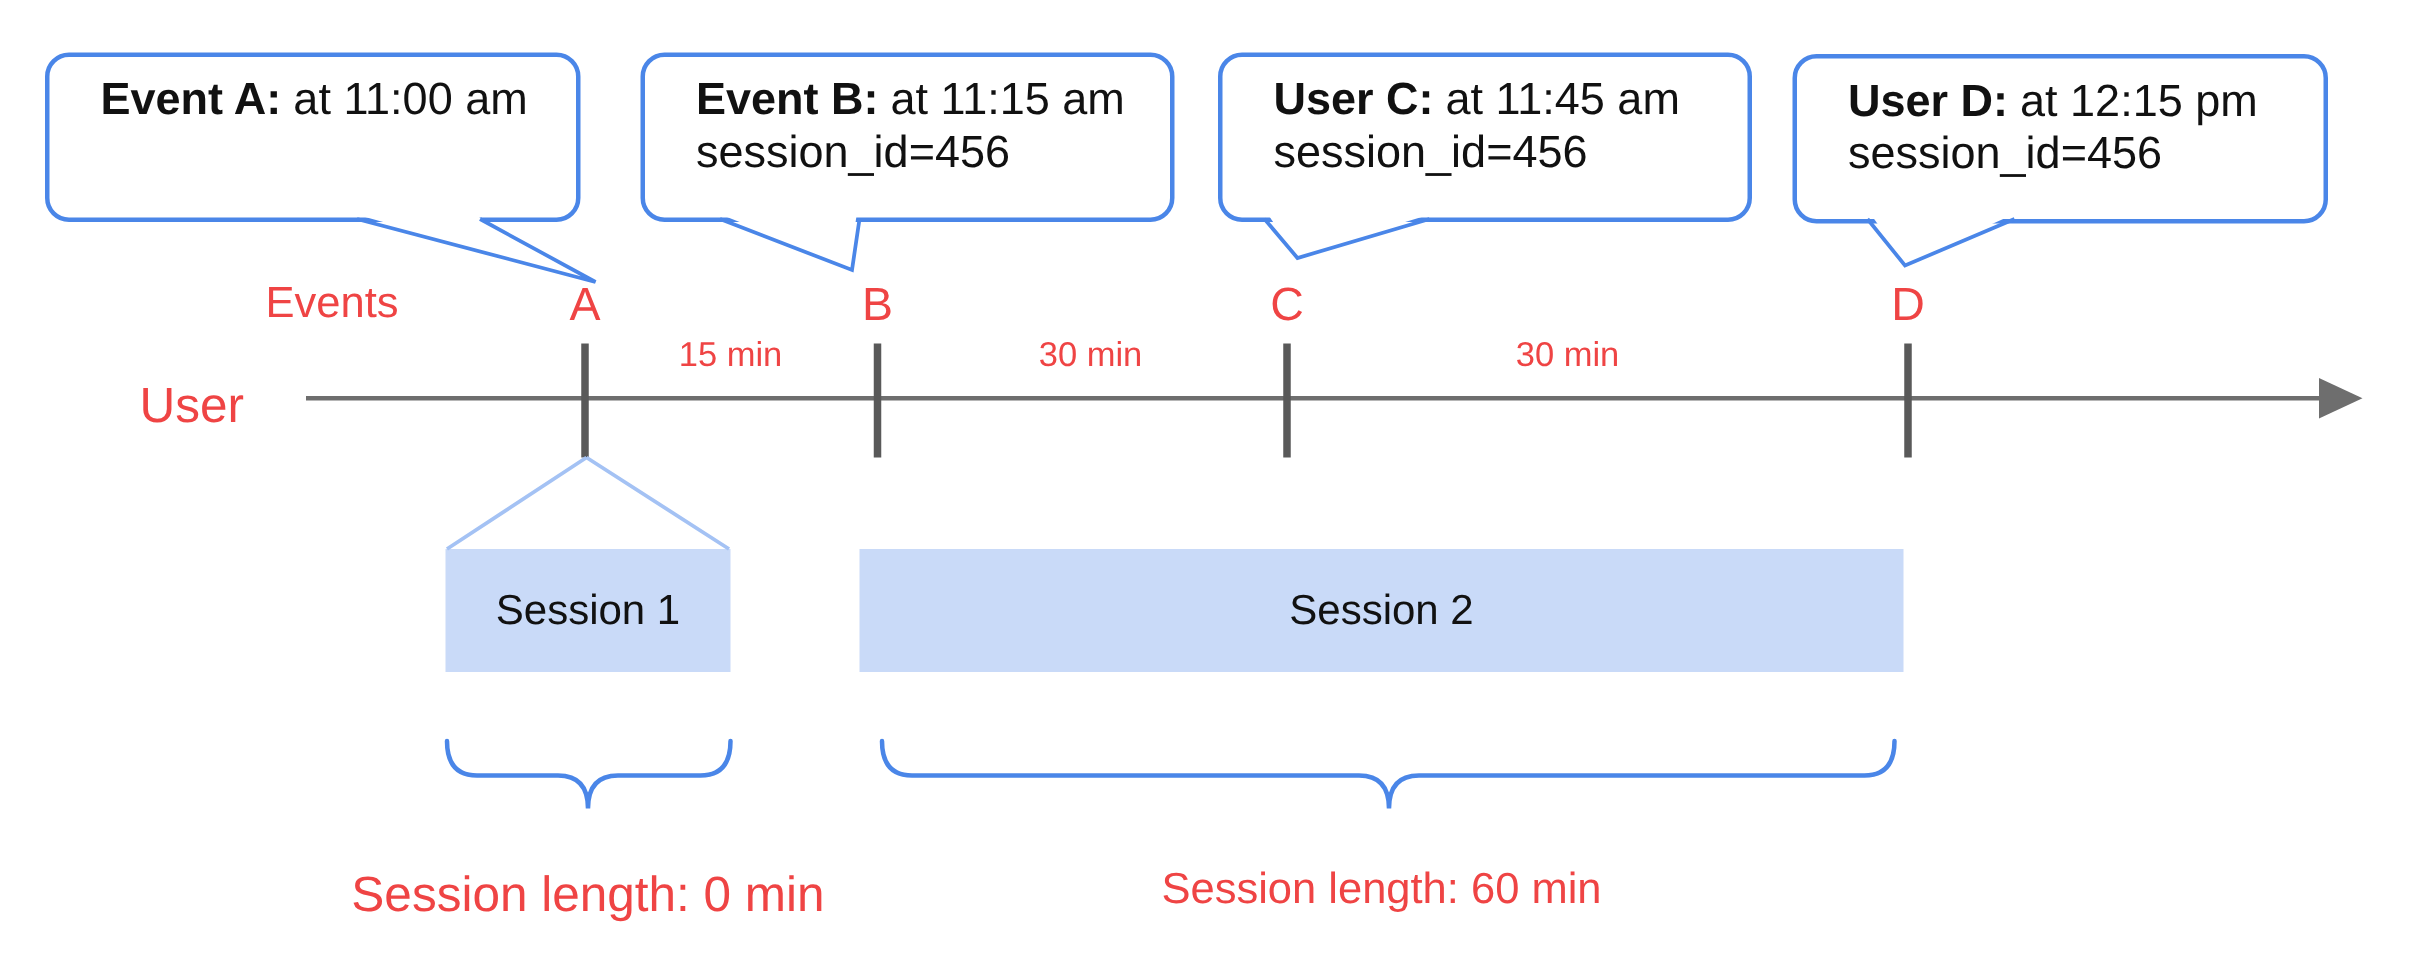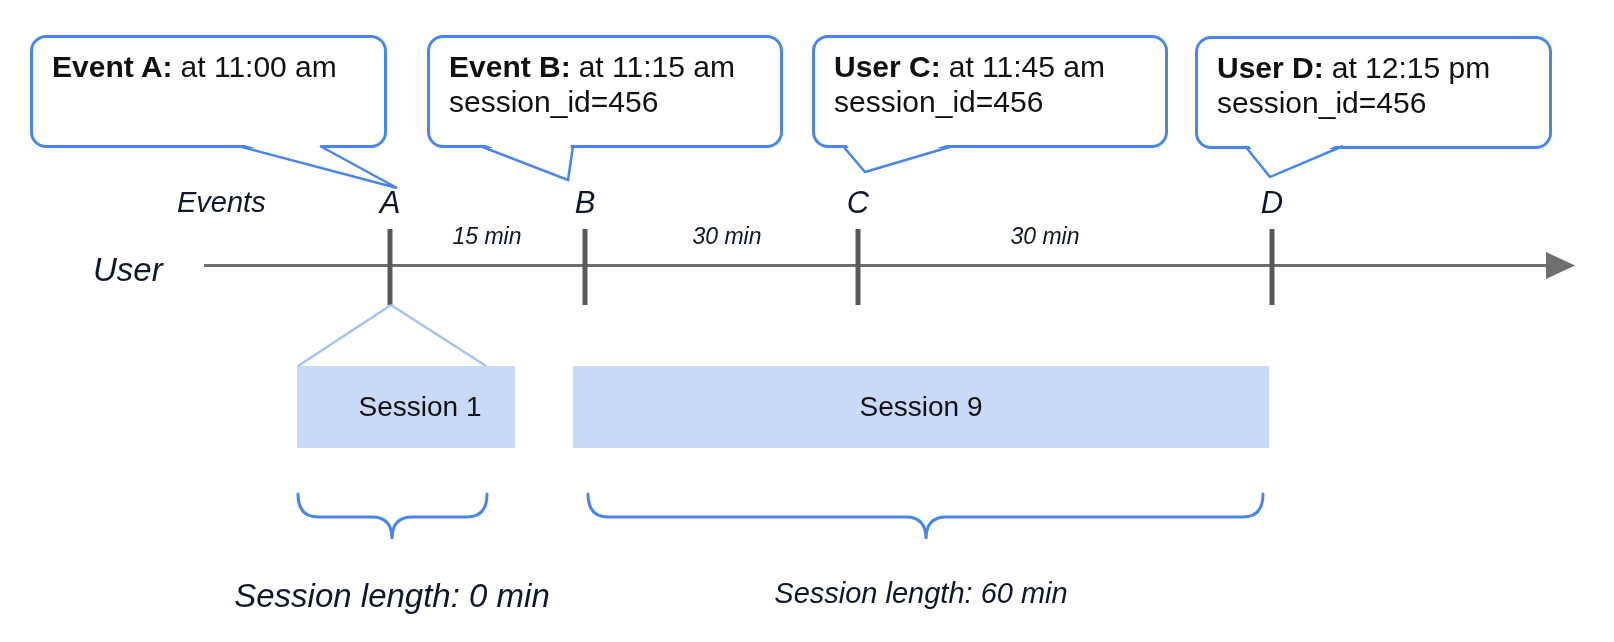--- a/index.html
+++ b/index.html
@@ -10,30 +10,30 @@
     font-family:"Liberation Sans","DejaVu Sans",sans-serif;
     color:#111111;
     overflow:hidden;
   }
   .callout{
     position:absolute;
     box-sizing:border-box;
     background:#ffffff;
     border:3px solid #4a86e8;
     border-radius:16px;
-    padding:11px 18px 0 19px;
+    padding:11px 18px 0 34px;
     font-size:30px;
     line-height:35px;
     color:#111111;
     z-index:1;
   }
   .callout .t-bold{font-weight:bold;}
   .callout .t-time{margin-left:8px;}
   .gfx{position:absolute;left:0;top:0;z-index:3;pointer-events:none;}
-  .label{position:absolute;white-space:nowrap;color:#0f172a;font-style:italic;}
+  .label{position:absolute;white-space:nowrap;color:#ef4444;}
   .session-block{
     position:absolute;
     background:#c9daf8;
     display:flex;align-items:center;justify-content:center;
     font-size:28px;color:#111111;
     z-index:1;
   }
   .center{text-align:center;}
 </style>
 </head>
@@ -65,25 +65,25 @@
 
   <div class="label center" style="left:360px;top:185px;width:60px;font-size:31px;">A</div>
   <div class="label center" style="left:555px;top:185px;width:60px;font-size:31px;">B</div>
   <div class="label center" style="left:828px;top:185px;width:60px;font-size:31px;">C</div>
   <div class="label center" style="left:1242px;top:185px;width:60px;font-size:31px;">D</div>
 
   <div class="label center" style="left:427px;top:223px;width:120px;font-size:23px;">15 min</div>
   <div class="label center" style="left:667px;top:223px;width:120px;font-size:23px;">30 min</div>
   <div class="label center" style="left:985px;top:223px;width:120px;font-size:23px;">30 min</div>
 
-  <div class="session-block" style="left:297px;top:366px;width:190px;height:82px;padding-left:28px;">
+  <div class="session-block" style="left:297px;top:366px;width:190px;height:82px;">
     <span>Session 1</span>
   </div>
   <div class="session-block" style="left:573px;top:366px;width:696px;height:82px;">
-    <span>Session 9</span>
+    <span>Session 2</span>
   </div>
 
   <div class="label center" style="left:192px;top:577px;width:400px;font-size:33px;">Session length: 0 min</div>
   <div class="label center" style="left:721px;top:577px;width:400px;font-size:29px;">Session length: 60 min</div>
 
   <svg class="gfx" width="1614" height="642" viewBox="0 0 1614 642">
 
     <line x1="204" y1="265.5" x2="1552" y2="265.5" stroke="#6e6e6e" stroke-width="3"></line>
     <polygon points="1546,252 1546,279 1575,265.5" fill="#6e6e6e"></polygon>
 

